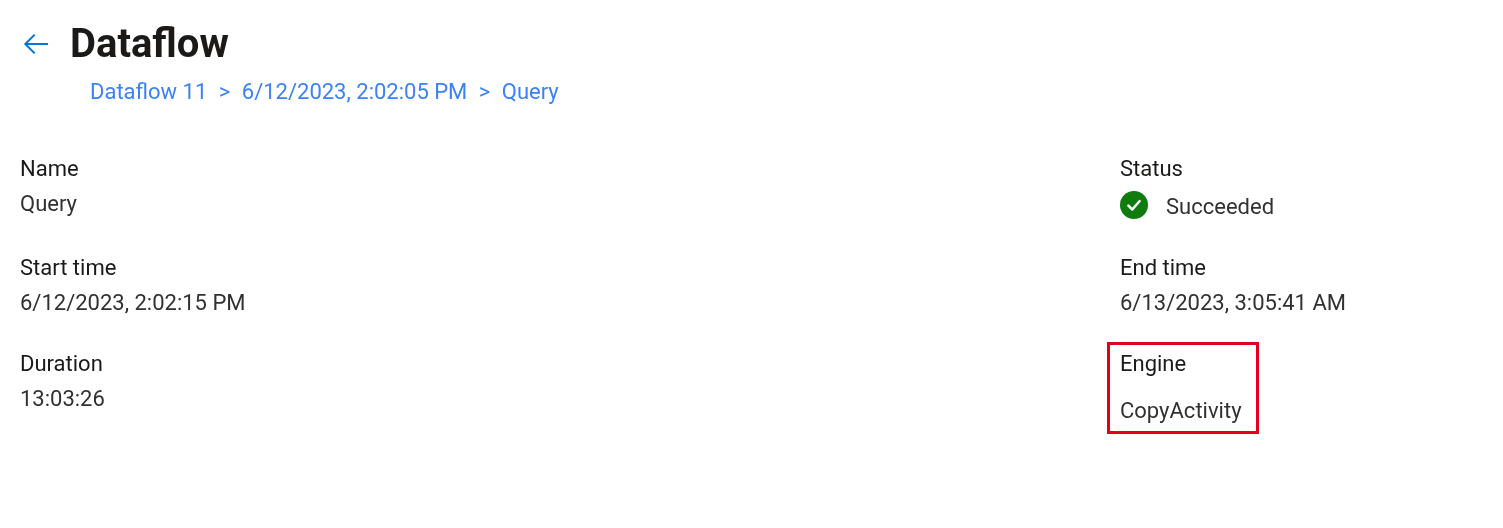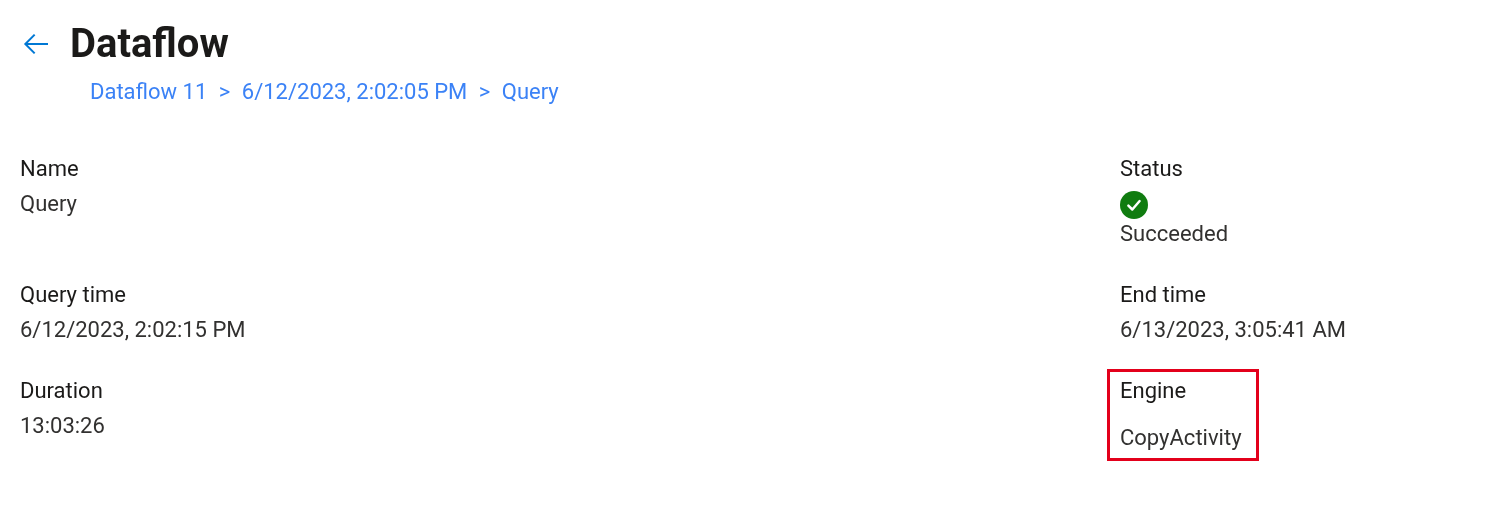--- a/index.html
+++ b/index.html
@@ -60,23 +60,22 @@
       font-weight: 400;
       color: #1b1a19;
     }
     .field-value {
       font-size: 22px;
       font-weight: 400;
       color: #323130;
     }
     .status-row {
       display: flex;
-      align-items: flex-start;
-      gap: 2px;
-      flex-direction: column;
+      align-items: flex-end;
+      gap: 18px;
     }
     .status-icon {
       width: 28px;
       height: 28px;
       border-radius: 50%;
       background: #107c10;
       display: flex;
       align-items: center;
       justify-content: center;
       flex-shrink: 0;
@@ -130,21 +129,21 @@
       <div class="status-icon">
         <svg viewBox="0 0 16 16" fill="none" stroke="#ffffff" stroke-width="2.2" stroke-linecap="round" stroke-linejoin="round">
           <polyline points="3 8.5 6.5 12 13 4.5"></polyline>
         </svg>
       </div>
       <div class="field-value">Succeeded</div>
     </div>
   </div>
 
   <div class="field">
-    <div class="field-label">Query time</div>
+    <div class="field-label">Start time</div>
     <div class="field-value">6/12/2023, 2:02:15 PM</div>
   </div>
 
   <div class="field">
     <div class="field-label">End time</div>
     <div class="field-value">6/13/2023, 3:05:41 AM</div>
   </div>
 
   <div class="field">
     <div class="field-label">Duration</div>

